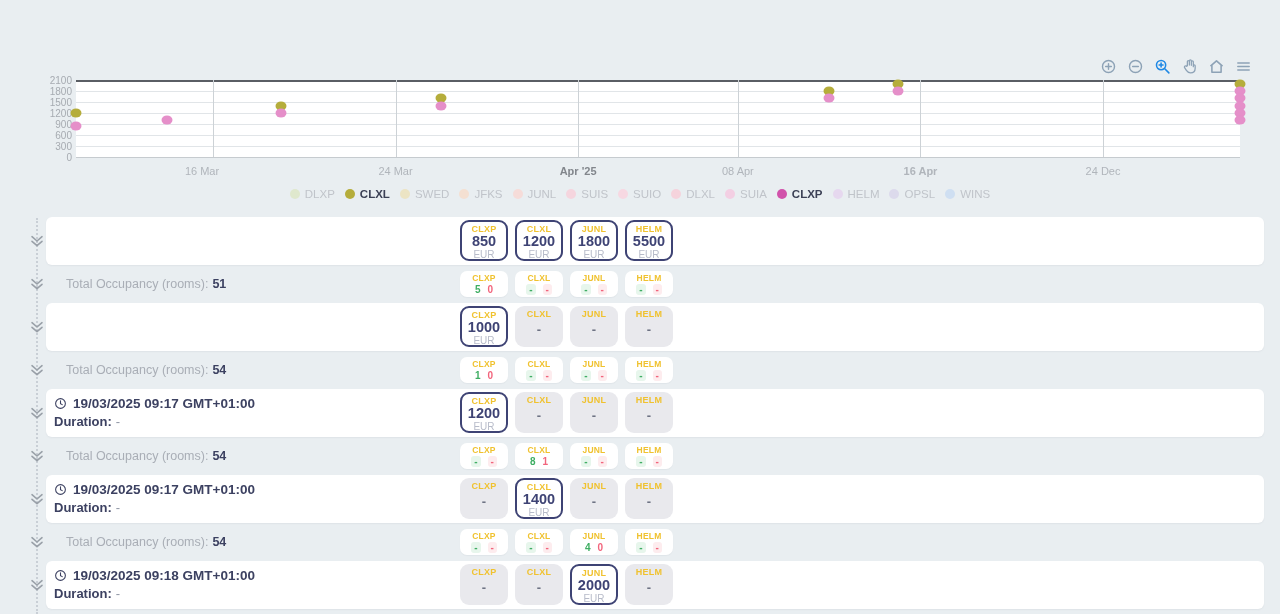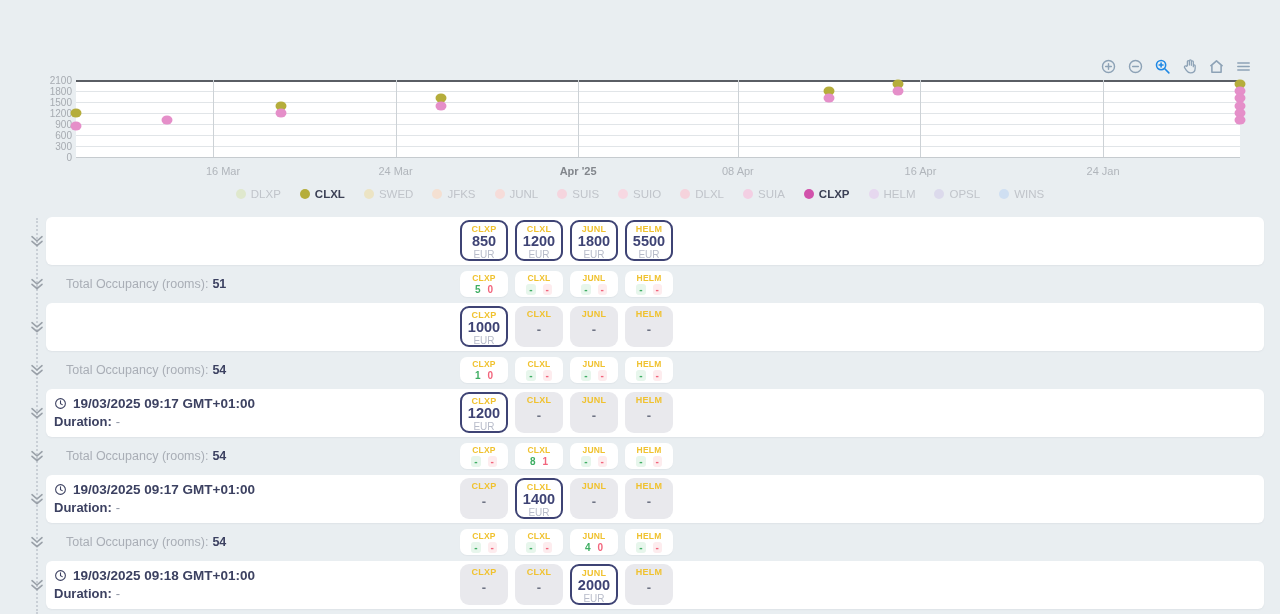--- a/index.html
+++ b/index.html
@@ -15,21 +15,21 @@
   .hgrid.bottom{background:#c6cbcf;}
   .vgrid{position:absolute;top:34px;height:77px;width:1px;background:#cdd2d6;}
   .ytick{position:absolute;left:34px;width:38px;text-align:right;font-size:10px;color:#a6abb1;}
   .xtick{position:absolute;top:119px;transform:translateX(-50%);font-size:11px;color:#b0b5bb;white-space:nowrap;}
   .xtick.emph{color:#82868c;font-weight:bold;}
   .dot{position:absolute;width:11px;height:9px;border-radius:50%;transform:translate(-50%,-50%);}
   .modebar{position:absolute;top:12px;right:28px;display:flex;gap:10px;align-items:center;color:#8da2b6;}
   .mb{width:17px;height:17px;cursor:pointer;}
   .mb svg{display:block;width:17px;height:17px;}
   .mb.active{color:#1e88e5;}
-  .legend{position:absolute;top:142px;left:0;width:100%;display:flex;justify-content:center;gap:19px;align-items:flex-start;}
+  .legend{position:absolute;top:142px;left:0;width:100%;display:flex;justify-content:center;gap:10px;align-items:flex-start;}
   .litem{display:flex;align-items:center;gap:5px;font-size:11.5px;color:#c0c4ca;cursor:pointer;}
   .litem.active{color:#3c4156;font-weight:bold;}
   .ldot{width:10px;height:10px;border-radius:50%;}
   
   .rail{position:absolute;left:36px;top:218px;bottom:0;width:0;border-left:2px dotted #c9cfd6;}
   #rows{position:absolute;left:46px;top:212px;width:1218px;}
   .rsnap{position:relative;margin-top:5px;height:48px;background:#fff;border-radius:6px;
          box-shadow:0 1px 2px rgba(60,70,90,.06);}
   .rocc{position:relative;margin-top:5px;height:28px;}
   .chev{position:absolute;left:-17px;top:50%;transform:translateY(-50%);width:16px;height:16px;color:#99a0a8;cursor:pointer;}
@@ -166,31 +166,31 @@
       <div class="ytick" style="top: 62px;">1200</div>
       <div class="hgrid" style="top: 78px;"></div>
       <div class="ytick" style="top: 73px;">900</div>
       <div class="hgrid" style="top: 89px;"></div>
       <div class="ytick" style="top: 84px;">600</div>
       <div class="hgrid" style="top: 100px;"></div>
       <div class="ytick" style="top: 95px;">300</div>
       <div class="hgrid bottom" style="top: 111px;"></div>
       <div class="ytick" style="top: 106px;">0</div>
       <div class="vgrid" style="left: 212.941px;"></div>
-      <div class="xtick" style="left: 223px;">16 Mar</div>
+      <div class="xtick" style="left: 202px;">16 Mar</div>
       <div class="vgrid" style="left: 395.529px;"></div>
       <div class="xtick" style="left: 395.529px;">24 Mar</div>
       <div class="vgrid" style="left: 578.118px;"></div>
       <div class="xtick emph" style="left: 578.118px;">Apr '25</div>
       <div class="vgrid" style="left: 737.882px;"></div>
       <div class="xtick" style="left: 737.882px; text-align: center;">08 Apr</div>
       <div class="vgrid" style="left: 920.471px;"></div>
-      <div class="xtick" style="left: 920.471px;">16 Apr</div>
+      <div class="xtick" style="left: 920.471px; font-weight: bold;">16 Apr</div>
       <div class="vgrid" style="left: 1103.06px;"></div>
-      <div class="xtick" style="left: 1103.06px;">24 Jan</div>
+      <div class="xtick" style="left: 1103.06px;">24 Dec</div>
       <div class="dot" style="left: 76px; top: 67px; background: rgb(181, 173, 59);"></div>
       <div class="dot" style="left: 281.412px; top: 59.6667px; background: rgb(181, 173, 59);"></div>
       <div class="dot" style="left: 441.176px; top: 52.3333px; background: rgb(181, 173, 59);"></div>
       <div class="dot" style="left: 829.176px; top: 45px; background: rgb(181, 173, 59);"></div>
       <div class="dot" style="left: 897.647px; top: 37.6667px; background: rgb(181, 173, 59);"></div>
       <div class="dot" style="left: 1240px; top: 37.6667px; background: rgb(181, 173, 59);"></div>
       <div class="dot" style="left: 76px; top: 79.8333px; background: rgb(229, 143, 201);"></div>
       <div class="dot" style="left: 167.294px; top: 74.3333px; background: rgb(229, 143, 201);"></div>
       <div class="dot" style="left: 281.412px; top: 67px; background: rgb(229, 143, 201);"></div>
       <div class="dot" style="left: 441.176px; top: 59.6667px; background: rgb(229, 143, 201);"></div>

